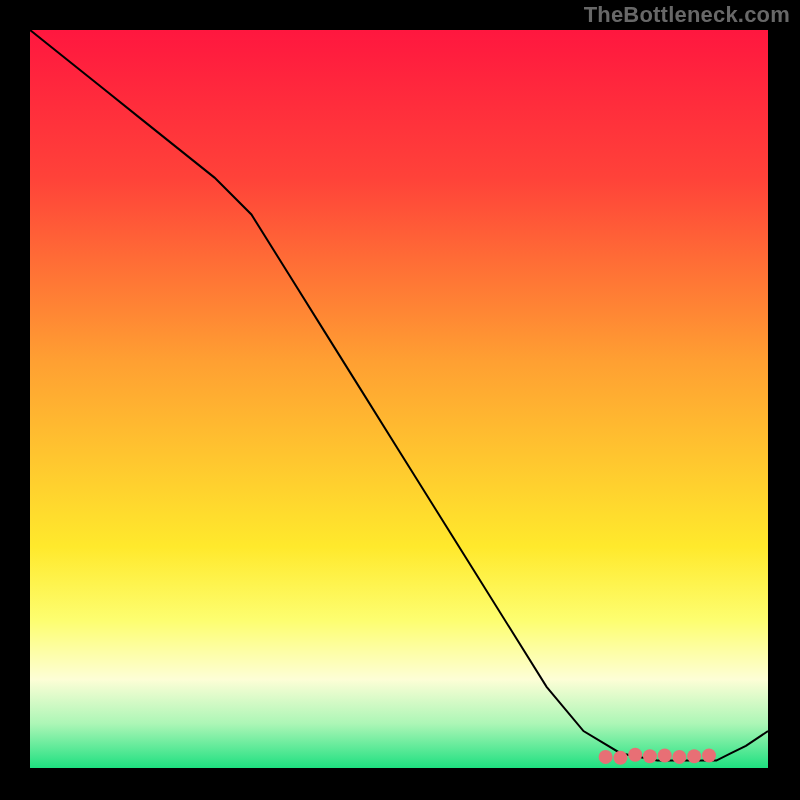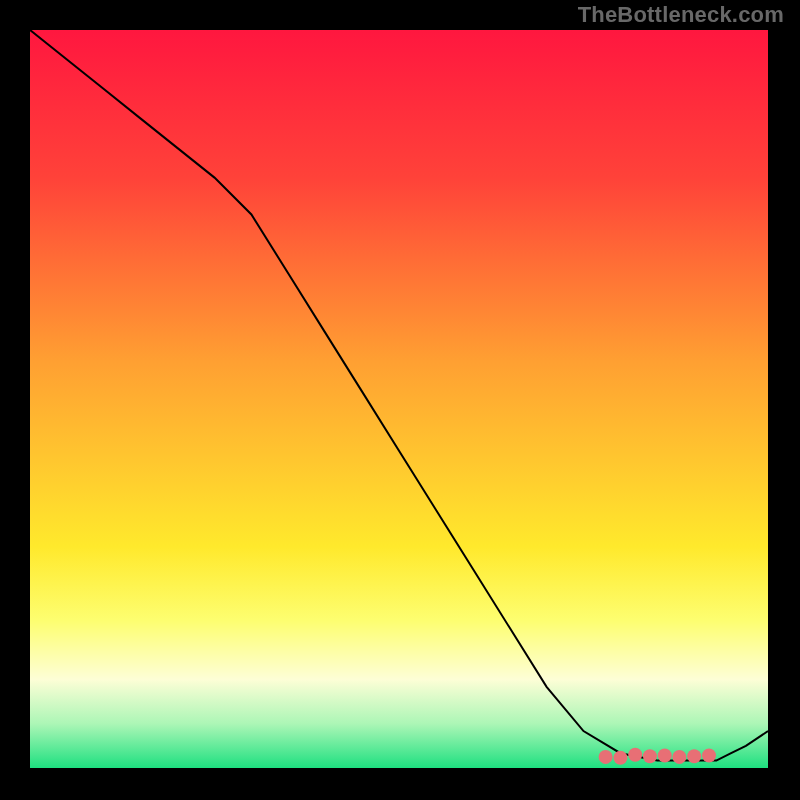--- a/index.html
+++ b/index.html
@@ -12,21 +12,21 @@
   }
   .page {
     position: relative;
     width: 800px;
     height: 800px;
     background: #000;
   }
   .attribution {
     position: absolute;
     top: 2px;
-    right: 16px;
+    right: 10px;
     font-family: Arial, Helvetica, sans-serif;
     font-size: 22px;
     font-weight: 600;
     color: #686868;
     letter-spacing: 0.2px;
   }
   .plot-wrap {
     position: absolute;
     left: 30px;
     top: 30px;

